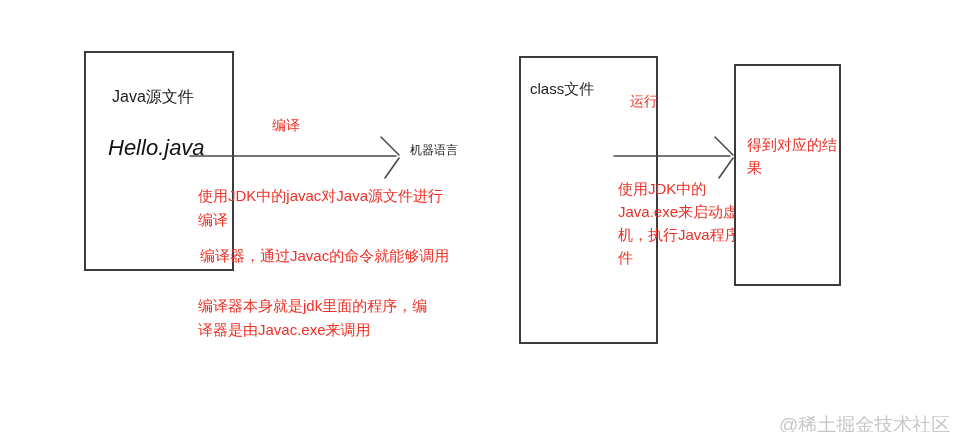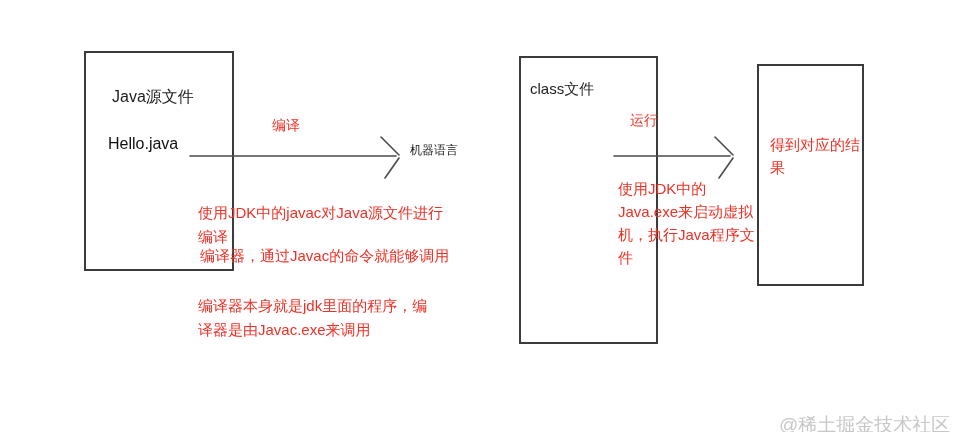--- a/index.html
+++ b/index.html
@@ -20,63 +20,63 @@
   }
   .box{
     position:absolute;
     border:2px solid var(--border-gray);
     background:#fff;
     box-sizing:border-box;
     margin-left:44px;
   }
   .box-java{left:40px;top:51px;width:150px;height:220px;}
   .box-class{left:475px;top:56px;width:139px;height:288px;}
-  .box-result{left:713px;top:64px;width:107px;height:222px;}
+  .box-result{left:690px;top:64px;width:107px;height:222px;}
   .box-title{
     position:absolute;
     font-size:15px;
     color:var(--text-black);
     white-space:nowrap;
   }
   .java-title{left:26px;top:34px;font-size:16px;}
   .java-file{
     position:absolute;left:22px;top:82px;
-    font-size:16px;white-space:nowrap;color:#111;
+    font-size:22px;white-space:nowrap;color:#111;font-style:italic;
   }
   .class-title{left:9px;top:22px;}
   .class-file{
     position:absolute;left:19px;top:48px;
     font-size:21px;white-space:nowrap;color:#111;
   }
   .arrow-svg{position:absolute;}
   .arrow-svg line{
     stroke:var(--line-gray);
     stroke-width:1.6;
     stroke-linecap:round;
   }
   .flow-label{
     position:absolute;
     color:var(--annotation-red);
     font-size:14px;
     white-space:nowrap;
   }
   .label-compile{left:272px;top:117px;}
-  .label-run{left:630px;top:112px;}
+  .label-run{left:630px;top:93px;}
   .label-machine{
     position:absolute;left:410px;top:142px;
     color:var(--text-black);font-size:12px;white-space:nowrap;text-align:right;
   }
   .note{
     position:absolute;
     color:var(--annotation-red);
     font-size:15px;
     line-height:24px;
   }
   .note .line{display:block;white-space:nowrap;}
-  .note-compile-1{left:198px;top:184px;margin-top:17px;}
+  .note-compile-1{left:198px;top:184px;}
   .note-compile-2{left:200px;top:243px;line-height:26px;}
   .note-compile-3{left:198px;top:294px;}
   .note-run{left:618px;top:177px;line-height:23px;}
   .result-text{
     position:absolute;left:11px;top:67px;
     width:92px;
     color:var(--annotation-red);
     font-size:15px;line-height:23px;
   }
   .watermark{

